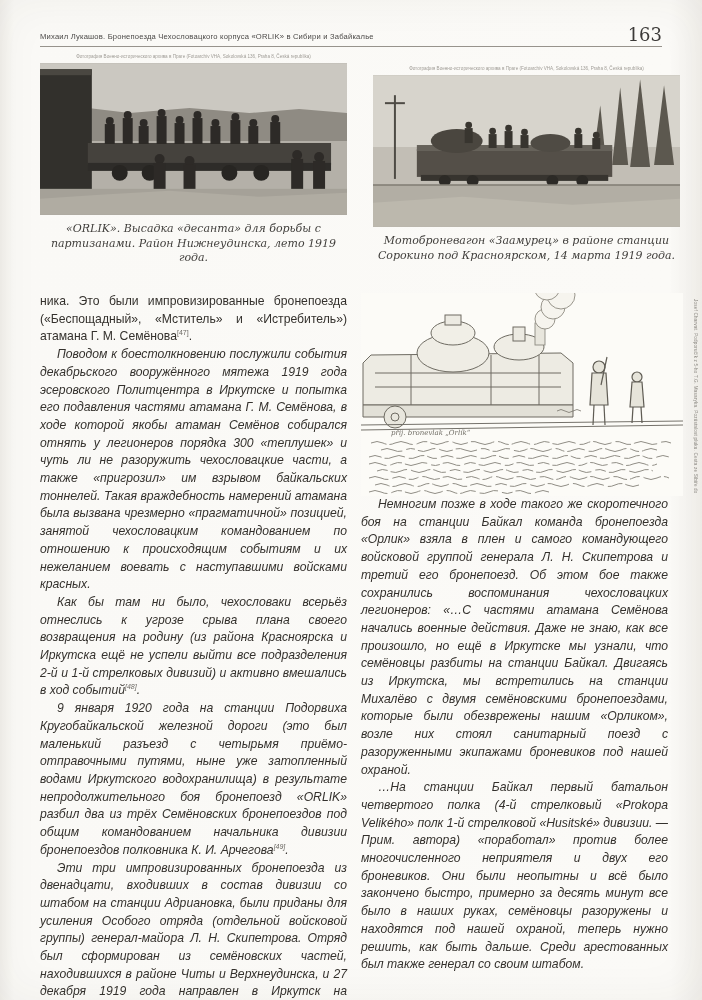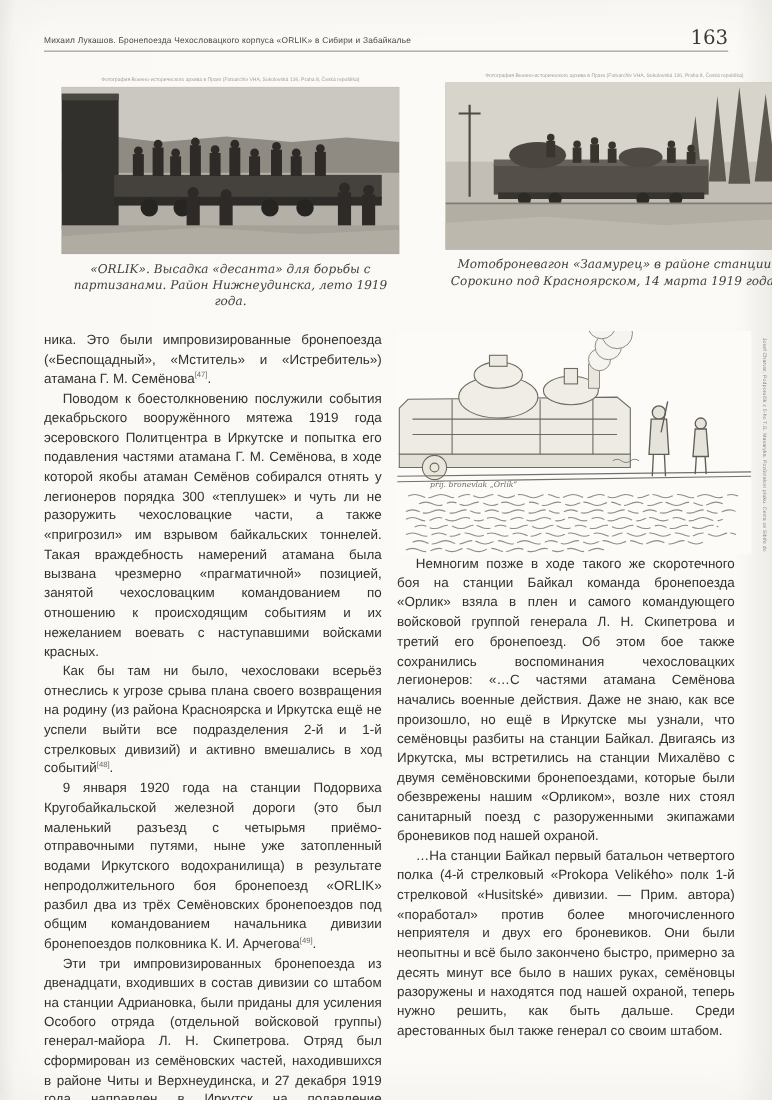--- a/index.html
+++ b/index.html
@@ -20,21 +20,21 @@
   .col{width:307px;flex:0 0 307px;}
   .credit{font-size:4.6px;color:#a09d97;text-align:center;line-height:8px;height:8px;
     white-space:nowrap;overflow:hidden;margin-bottom:2px;}
   .photo{display:block;width:307px;height:152px;background:#b9b5ae;}
   .top-caption{
     font-family:"DejaVu Serif",serif;font-style:italic;font-size:11px;line-height:14.5px;
     color:#413f3c;text-align:center;height:44px;padding-top:7px;box-sizing:border-box;
   }
   
   .body-p{margin:0;font-size:12.2px;line-height:17.7px;text-align:justify;color:#34312d;}
-  .body-p.indent{text-indent:17px;}
+  .body-p.indent{text-indent:17px;font-style:italic;}
   .fnref{font-size:7px;color:#6b6862;line-height:0;}
   
   .sketch-fig{position:relative;width:322px;margin:0;}
   .sketch{display:block;width:322px;height:203px;background:#fcfbf7;}
   .sketch-vcredit{
     position:absolute;top:6px;right:-15px;height:195px;
     writing-mode:vertical-rl;font-size:4.6px;color:#8a8780;letter-spacing:.2px;
     overflow:hidden;white-space:nowrap;
   }
   .hand-label{
@@ -52,21 +52,21 @@
 <div class="page">
 
   <div class="hdr">
     <span class="hdr-title">Михаил Лукашов. Бронепоезда Чехословацкого корпуса «ORLIK» в Сибири и Забайкалье</span>
     <span class="hdr-num">163</span>
   </div>
   <div class="hdr-rule"></div>
 
   <div class="cols">
 
-    <figure class="col" style="margin:16px">
+    <figure class="col" style="margin:0">
       <div class="credit">Фотография Военно-исторического архива в Праге (Fotoarchiv VHA, Sokolovská 136, Praha 8, Česká republika)</div>
       <svg class="photo" viewBox="0 0 308 152" aria-hidden="true">
         <rect width="308" height="152" fill="#b4b0a8"></rect>
         <rect width="308" height="62" fill="#cbc8c1"></rect>
         <path d="M0 48 L40 44 90 50 150 45 210 50 260 46 308 50 308 78 0 78 Z" fill="#8f8b83"></path>
         <g>
           <rect x="0" y="6" width="52" height="124" fill="#32302c"></rect>
           <rect x="0" y="6" width="52" height="6" fill="#4a4741"></rect>
         </g>
         <g>

